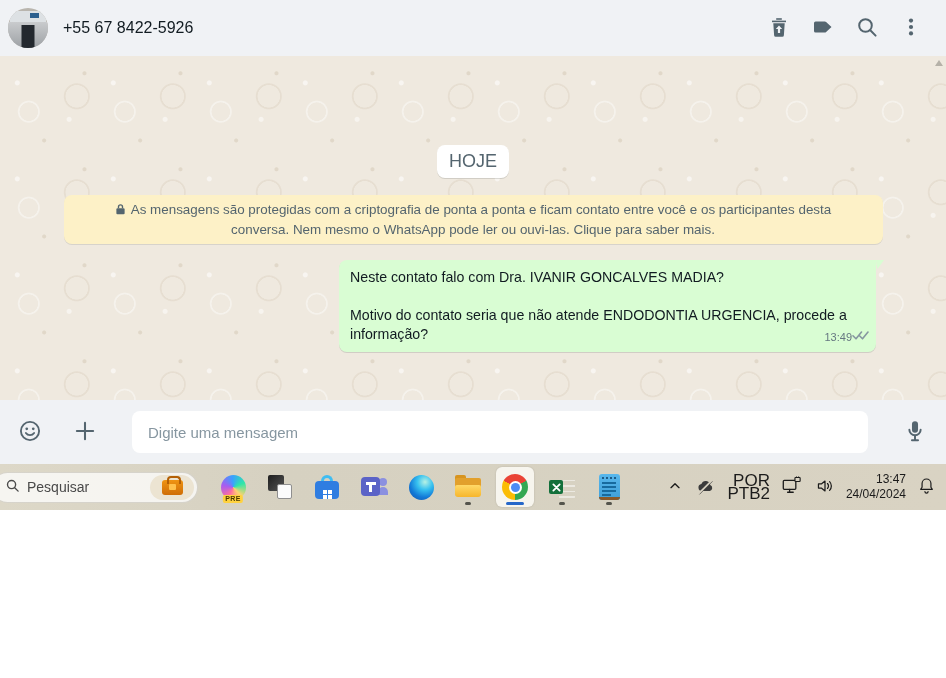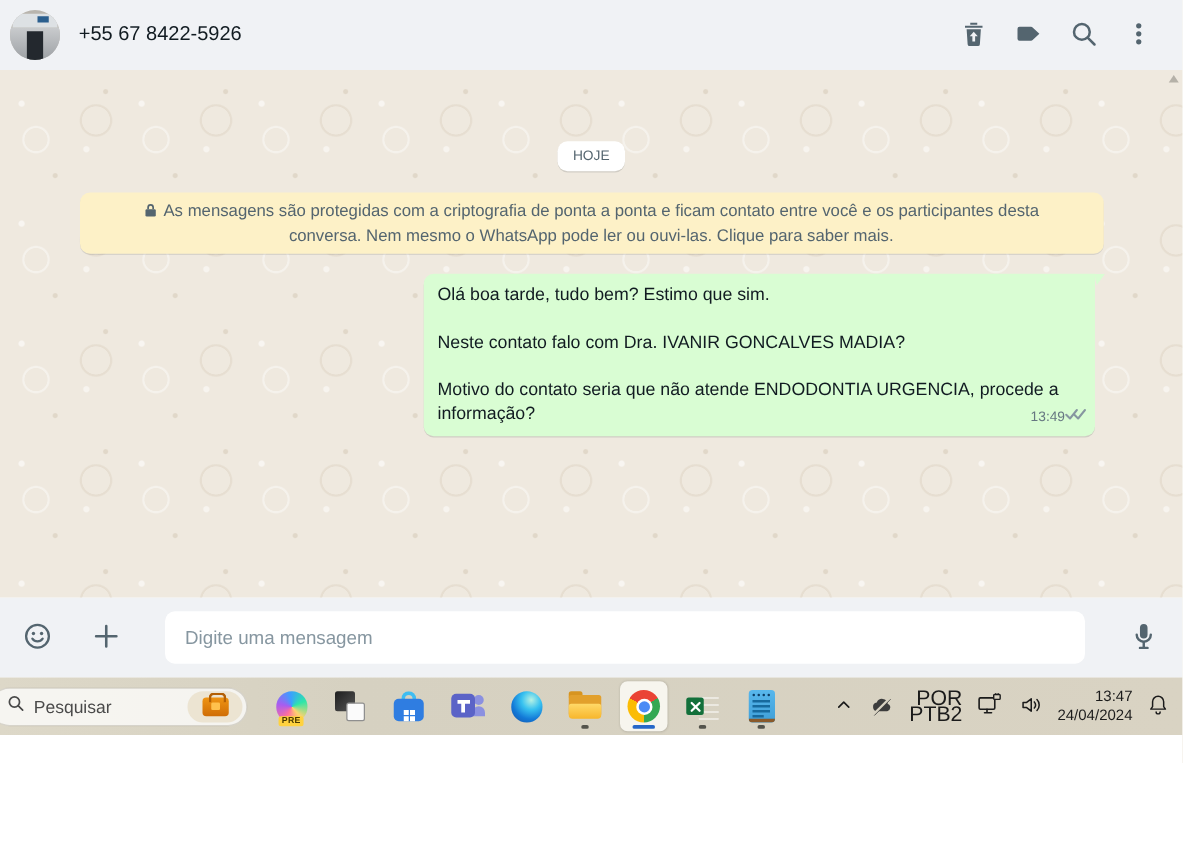--- a/index.html
+++ b/index.html
@@ -1,17 +1,17 @@
 <!DOCTYPE html>
 <html><head>
 <meta charset="utf-8">
 <style>
   * { margin:0; padding:0; box-sizing:border-box; }
   html,body { width:946px; height:678px; overflow:hidden; }
-  .app { width:946px; height:588px; display:flex; flex-direction:column;
+  .app { width:946px; height:510px; display:flex; flex-direction:column;
          font-family:"Liberation Sans", sans-serif; background:#fff; }
 
   
   .chat-header { height:56px; flex:0 0 56px; background:#f0f2f5; display:flex;
                  align-items:center; padding:0 23px 0 8px; }
   .avatar { width:40px; height:40px; border-radius:50%; position:relative;
             overflow:hidden; background:#b9b5ae; flex:0 0 40px; cursor:pointer; }
   .avatar .sign { position:absolute; top:3px; left:2px; right:2px; height:11px; background:#dde1e4; }
   .avatar .sign-chip { position:absolute; top:5px; right:9px; width:9px; height:5px; background:#2b5f8e; }
   .avatar .wall { position:absolute; top:14px; left:0; right:0; bottom:0;
@@ -32,21 +32,21 @@
       radial-gradient(circle at 46% 88%, rgba(221,211,195,.8) 0 1.5px, transparent 2.5px),
       radial-gradient(circle at 88% 18%, rgba(221,211,195,.8) 0 1.5px, transparent 2.5px),
       radial-gradient(circle at 30% 58%, transparent 9px, rgba(255,255,255,.4) 9.5px 10.5px, transparent 11.5px),
       radial-gradient(circle at 80% 42%, transparent 11px, rgba(223,213,197,.55) 11.5px 12.5px, transparent 13.5px);
     background-size:96px 96px; }
   .chat-col { position:absolute; inset:0; display:flex; flex-direction:column; align-items:center; }
   .scroll-arrow { position:absolute; top:4px; right:3px; width:0; height:0;
     border-left:4px solid transparent; border-right:4px solid transparent;
     border-bottom:6px solid #b5b1a8; cursor:pointer; }
 
-  .date-pill { margin-top:57px; background:#ffffff; color:#54656f; font-size:11px;
+  .date-pill { margin-top:89px; background:#ffffff; color:#54656f; font-size:18px;
     padding:6px 12px; border-radius:8px; box-shadow:0 1px .5px rgba(11,20,26,.13);text-align:center; }
 
   .enc-banner { margin-top:17px; width:819px; background:#fdf1c7; border-radius:8px;
     padding:5px 26px; font-size:13.4px; line-height:19px; color:#54656f;
     text-align:center; box-shadow:0 1px .5px rgba(11,20,26,.1); cursor:pointer; }
   .lock-ic { display:inline-block; vertical-align:-1px; margin-right:5px; }
 
   .msg-row { width:100%; padding:0 70px 0 55px; display:flex; justify-content:flex-end; margin-top:16px; }
   .bubble { position:relative; width:537px; background:#d9fdd3; border-radius:8px;
     border-top-right-radius:0; box-shadow:0 1px .5px rgba(11,20,26,.13);
@@ -213,21 +213,20 @@
             <path d="M3.8 5.8V4.2a2.2 2.2 0 0 1 4.4 0v1.6" stroke="#54656f" stroke-width="1.5" fill="none"></path>
           </svg>
         </span><span>As mensagens são protegidas com a criptografia de ponta a ponta e ficam contato entre você e os participantes desta conversa. Nem mesmo o WhatsApp pode ler ou ouvi-las. Clique para saber mais.</span>
       </div>
 
       <div class="msg-row">
         <div class="bubble">
           <svg class="bubble-tail" width="8" height="12" viewBox="0 0 8 12">
             <path d="M0 0 H8 L1.5 9 C.5 6 0 3 0 0 Z" fill="#d9fdd3"></path>
           </svg>
-          <p>Olá boa tarde, tudo bem? Estimo que sim.</p>
           <p>Neste contato falo com Dra. IVANIR GONCALVES MADIA?</p>
           <p>Motivo do contato seria que não atende ENDODONTIA URGENCIA, procede a informação?</p>
           <span class="msg-meta">
             <span>13:49</span>
             <span>
               <svg width="17" height="11" viewBox="0 0 17 11">
                 <path d="M1 5.8l3 3L9.5 2" fill="none" stroke="#8696a0" stroke-width="1.6" stroke-linecap="round" stroke-linejoin="round"></path>
                 <path d="M7.5 5.8l3 3L16 2" fill="none" stroke="#8696a0" stroke-width="1.6" stroke-linecap="round" stroke-linejoin="round"></path>
               </svg>
             </span>

